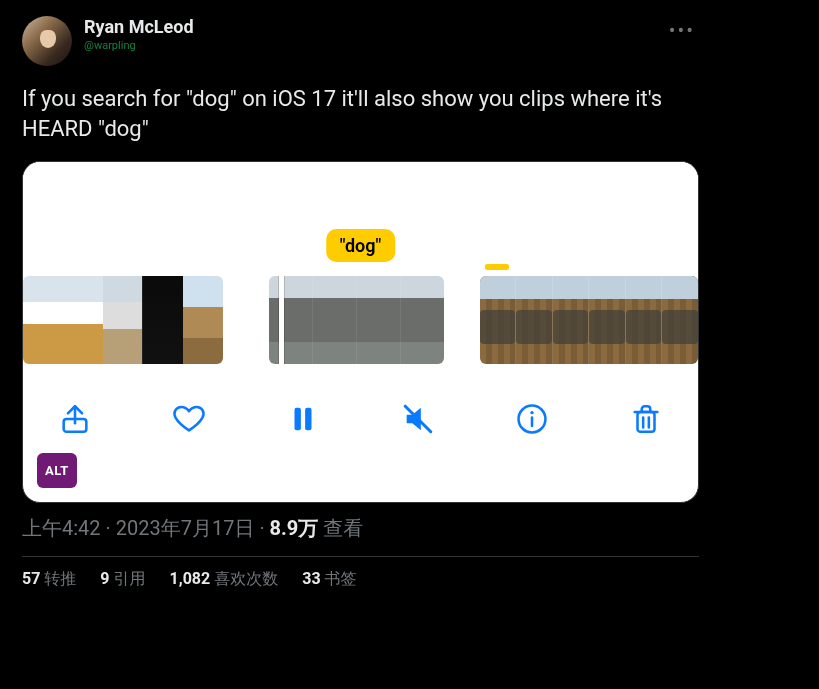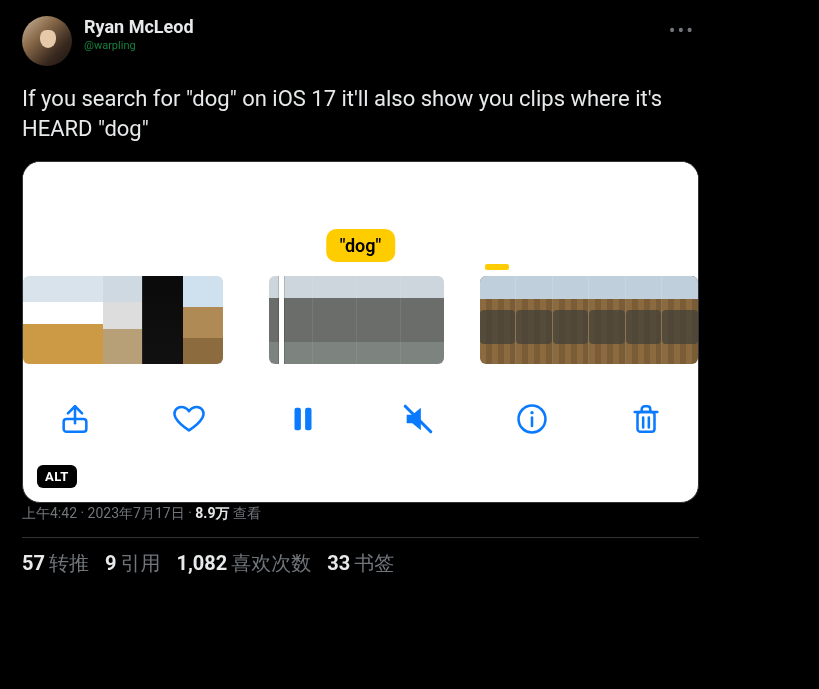--- a/index.html
+++ b/index.html
@@ -180,44 +180,44 @@
     align-items: center;
     justify-content: center;
     width: 48px;
     height: 48px;
   }
   .tool-btn svg { width: 34px; height: 34px; }
   .alt-badge {
     position: absolute;
     left: 14px;
     bottom: 14px;
-    background: #000000;
+    background: #701a75;
     color: #fff;
     font-weight: 700;
     font-size: 13px;
-    padding: 4px 8px;
+    padding: 10px 8px;
     border-radius: 6px;
     letter-spacing: 0.5px;
   }
 
   .meta-row {
-    margin-top: 2px;
+    margin-top: 12px;
     color: #71767b;
-    font-size: 14px;
+    font-size: 20px;
   }
   .meta-row .views-num { color: #e7e9ea; font-weight: 700;}
   .divider {
     border: none;
     border-top: 1px solid #2f3336;
     margin: 14px 0 12px 0;
   }
   .stats-row {
     display: flex;
-    gap: 16px;
-    font-size: 20px;
+    gap: 24px;
+    font-size: 16px;
     color: #71767b;
   }
   .stats-row b { color: #e7e9ea; font-weight: 700; margin-right: 4px;}
 </style>
 </head>
 <body>
 
 <div class="tweet">
 
   <div class="header-row">

